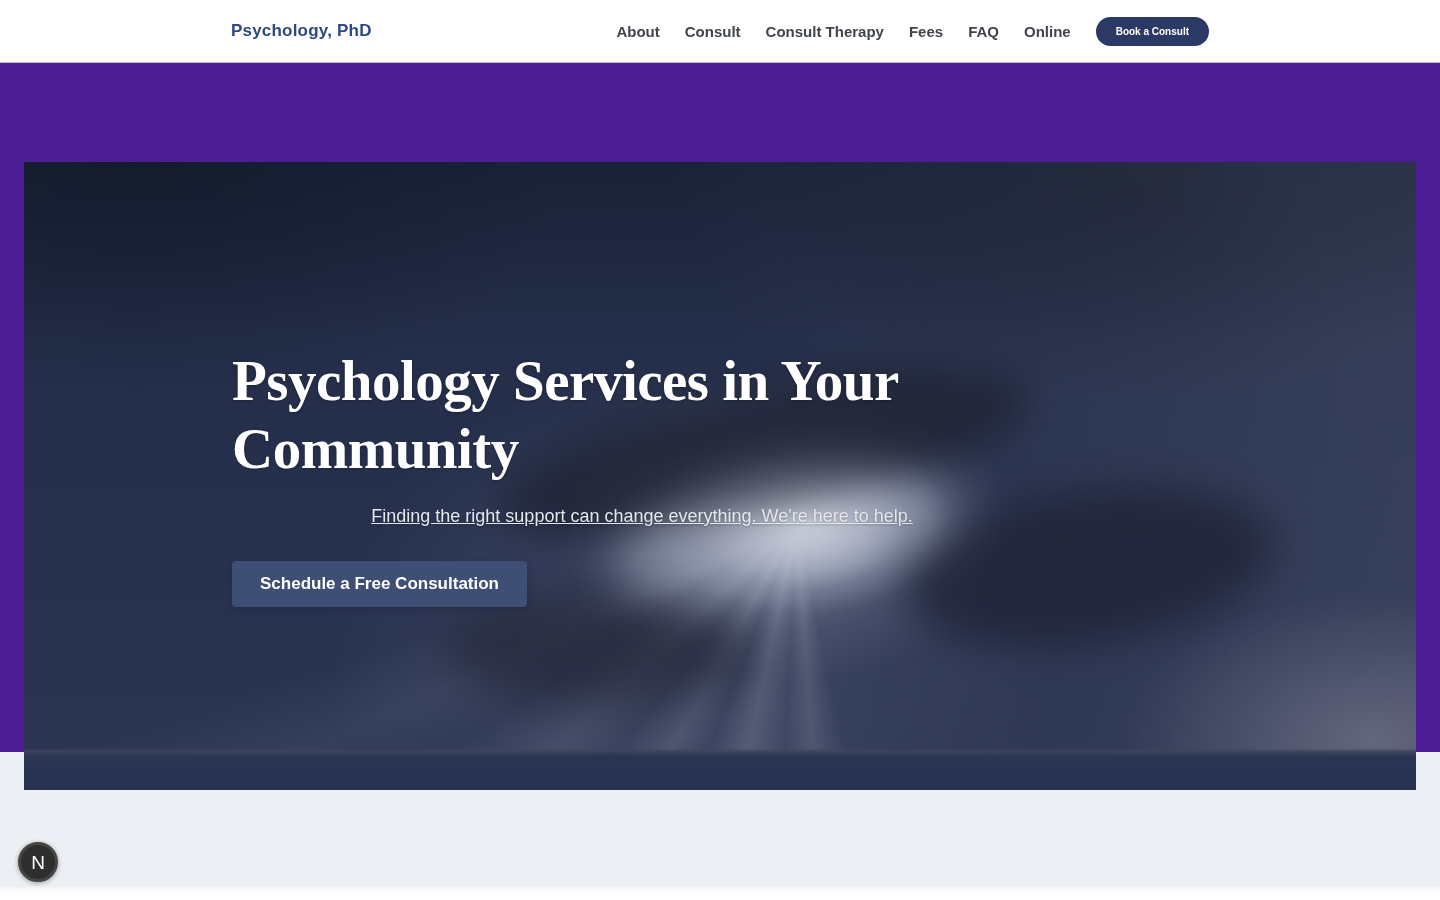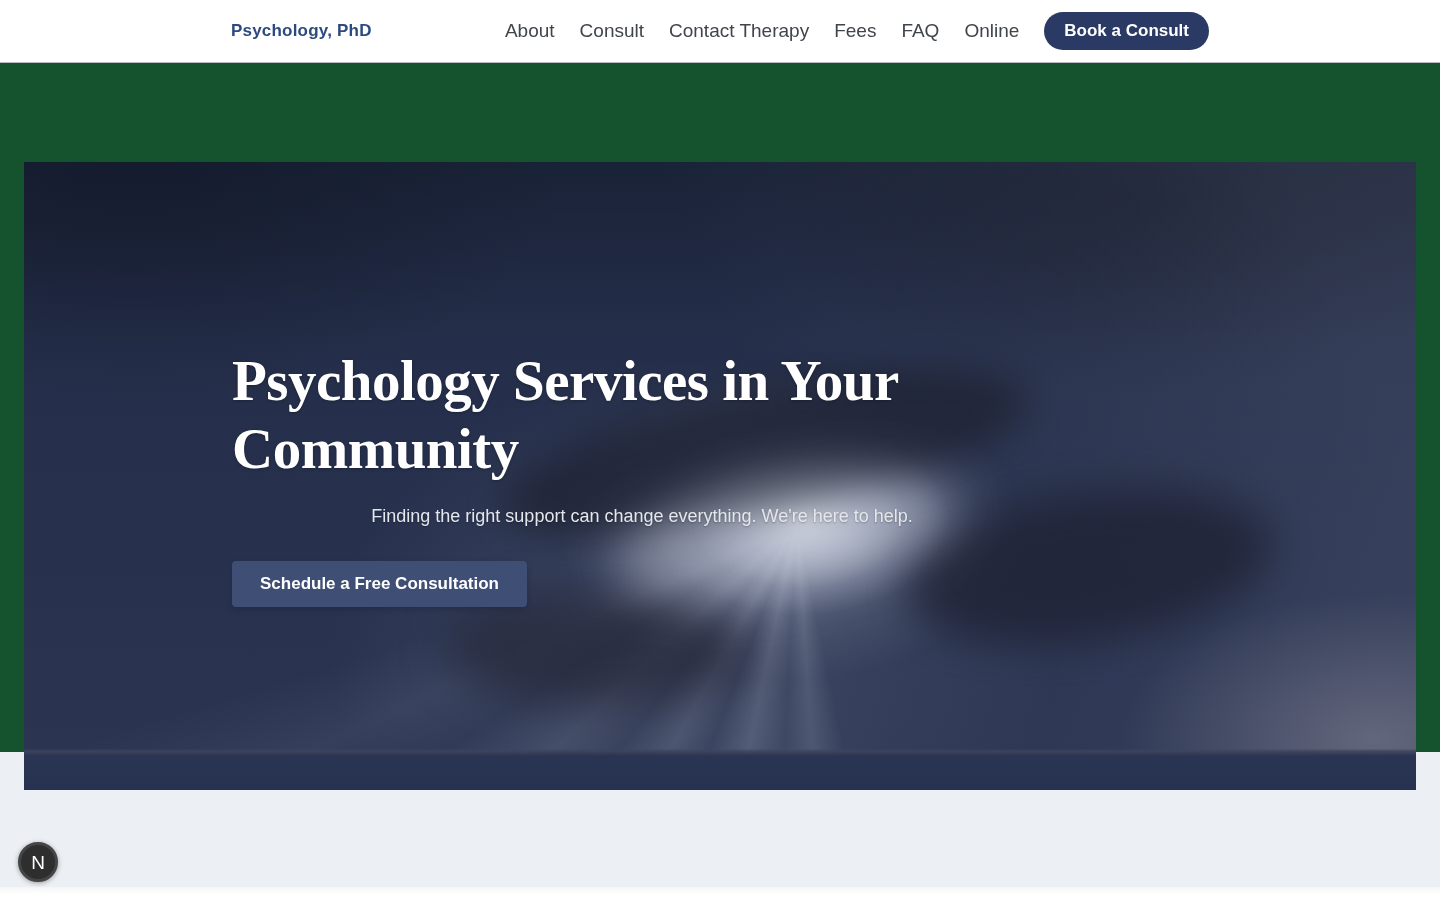--- a/index.html
+++ b/index.html
@@ -1,21 +1,21 @@
 <!DOCTYPE html>
 <html><head>
 <meta charset="utf-8">
 <style>
   * { margin: 0; padding: 0; box-sizing: border-box; }
   html, body { width: 1440px; height: 900px; overflow: hidden; }
   body {
     font-family: "Liberation Sans", sans-serif;
     background: #eceff3;
   }
-  .page { position: relative; width: 1440px; height: 752px; background: #14532d; }
+  .page { position: relative; width: 1440px; height: 752px; background: #4c1d95; }
 
   
   .site-header {
     position: relative;
     height: 63px;
     background: #ffffff;
     border-bottom: 1px solid #b8bcc0;
   }
   .header-inner {
     width: 978px;
@@ -28,31 +28,32 @@
   .logo {
     font-size: 17px;
     font-weight: 700;
     color: #2d4a80;
     letter-spacing: 0.2px;
     text-decoration: none;
     cursor: pointer;
   }
   .main-nav { display: flex; align-items: center; gap: 25px; }
   .nav-link {
-    font-size: 19px;
+    font-size: 15px;
     color: #40454c;
     text-decoration: none;
     cursor: pointer;
     white-space: nowrap;
+    font-weight: bold;
   }
   .btn-consult {
     display: inline-block;
     background: #2b3a64;
     color: #ffffff;
-    font-size: 17px;
+    font-size: 10px;
     font-weight: 700;
     padding: 9px 20px;
     border-radius: 20px;
     text-decoration: none;
     cursor: pointer;
     white-space: nowrap;
   }
 
   
   .hero {
@@ -119,20 +120,21 @@
     color: #ffffff;
     text-shadow: 0 1px 3px rgba(0,0,0,0.25);
   }
   .hero-subtitle {
     margin-top: 20px;
     font-size: 18px;
     line-height: 1.35;
     color: #e4e7ec;
     text-align: center;
     text-shadow: 0 1px 2px rgba(0,0,0,0.25);
+    text-decoration: underline;
   }
   .hero-cta {
     display: inline-block;
     margin-top: 33px;
     background: #3e4e74;
     color: #ffffff;
     font-size: 17px;
     font-weight: 700;
     padding: 13px 28px;
     border-radius: 4px;
@@ -179,21 +181,21 @@
 <body>
 
 <div class="page">
 
   <header class="site-header">
     <div class="header-inner">
       <a class="logo">Psychology, PhD</a>
       <nav class="main-nav">
         <a class="nav-link">About</a>
         <a class="nav-link">Consult</a>
-        <a class="nav-link">Contact Therapy</a>
+        <a class="nav-link">Consult Therapy</a>
         <a class="nav-link">Fees</a>
         <a class="nav-link">FAQ</a>
         <a class="nav-link">Online</a>
         <a class="btn-consult">Book a Consult</a>
       </nav>
     </div>
   </header>
 
   <section class="hero">
     <div class="hero-bg">

